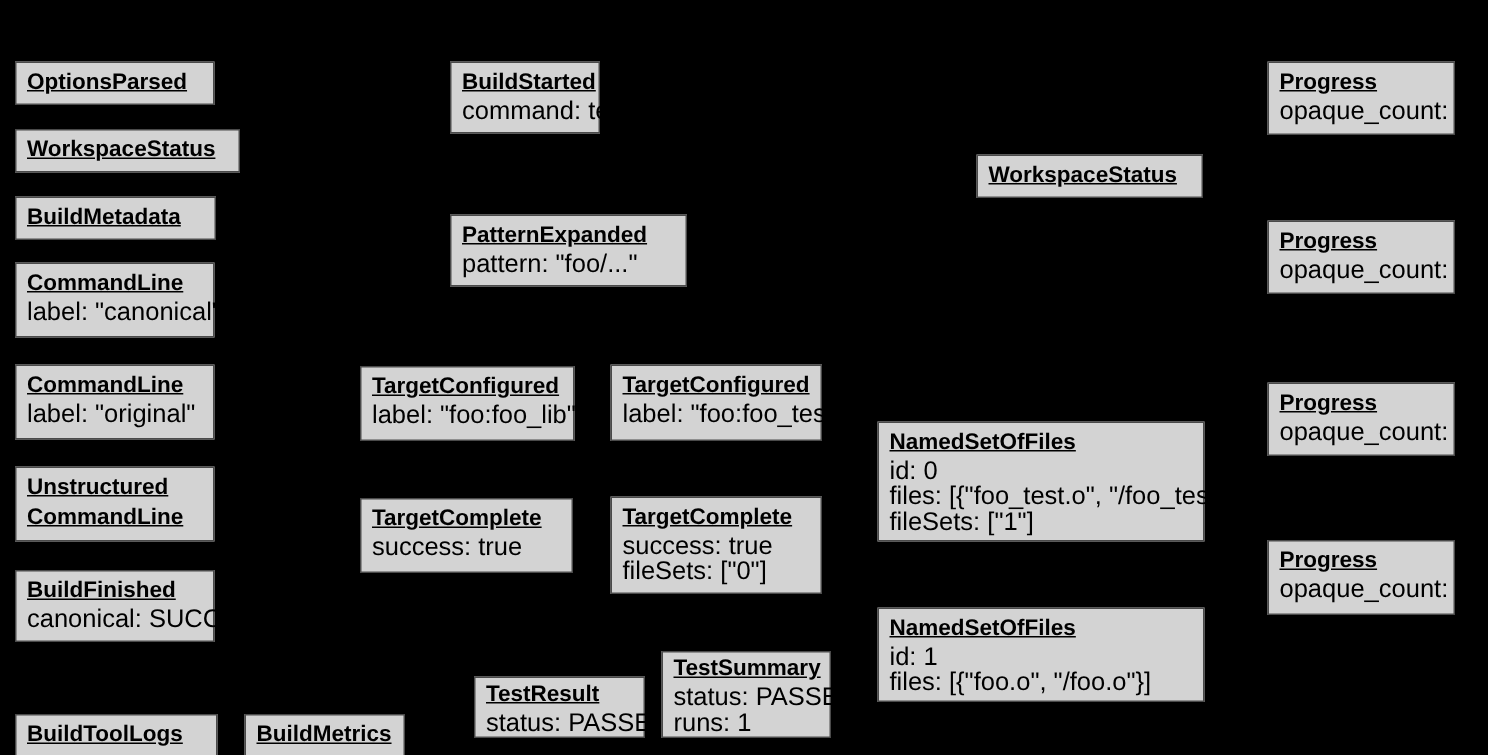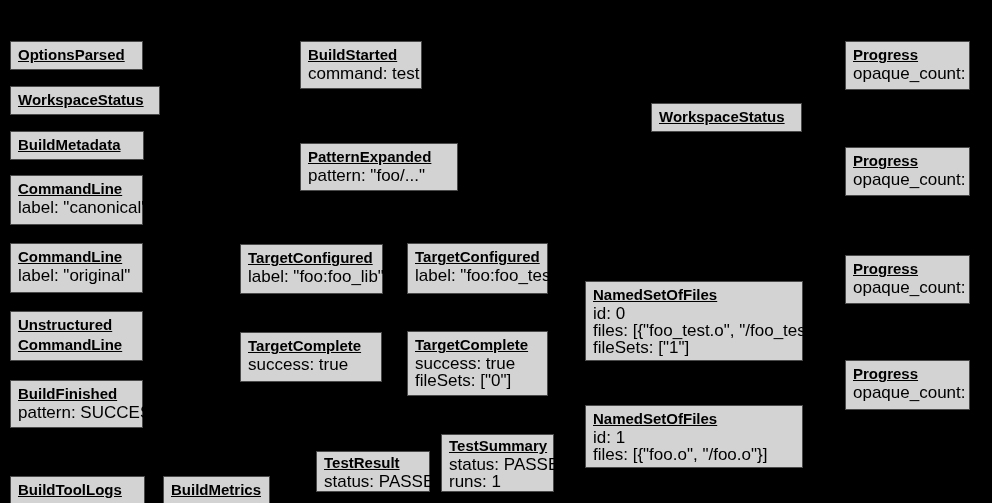--- a/index.html
+++ b/index.html
@@ -60,32 +60,32 @@
     <div class="attrs">label: "original"</div>
   </div>
 
   <div class="node" style="left:10px; top:283px; width:133px; min-height:50px;">
     <div class="title">Unstructured
 CommandLine</div>
   </div>
 
   <div class="node" style="left:10px; top:352px; width:133px; min-height:48px;">
     <div class="title">BuildFinished</div>
-    <div class="attrs">pattern: SUCCESS</div>
+    <div class="attrs">canonical: SUCCESS</div>
   </div>
 
   <div class="node" style="left:10px; top:448px; width:135px; min-height:29px;">
     <div class="title">BuildToolLogs</div>
   </div>
 
   <div class="node" style="left:163px; top:448px; width:107px; min-height:29px;">
     <div class="title">BuildMetrics</div>
   </div>
 
-  <div class="node" style="left:300px; top:13px; width:122px; min-height:48px;">
+  <div class="node" style="left:300px; top:13px; width:100px; min-height:48px;">
     <div class="title">BuildStarted</div>
     <div class="attrs">command: test</div>
   </div>
 
   <div class="node" style="left:300px; top:115px; width:158px; min-height:48px;">
     <div class="title">PatternExpanded</div>
     <div class="attrs">pattern: "foo/..."</div>
   </div>
 
   <div class="node" style="left:240px; top:216px; width:143px; min-height:50px;">

